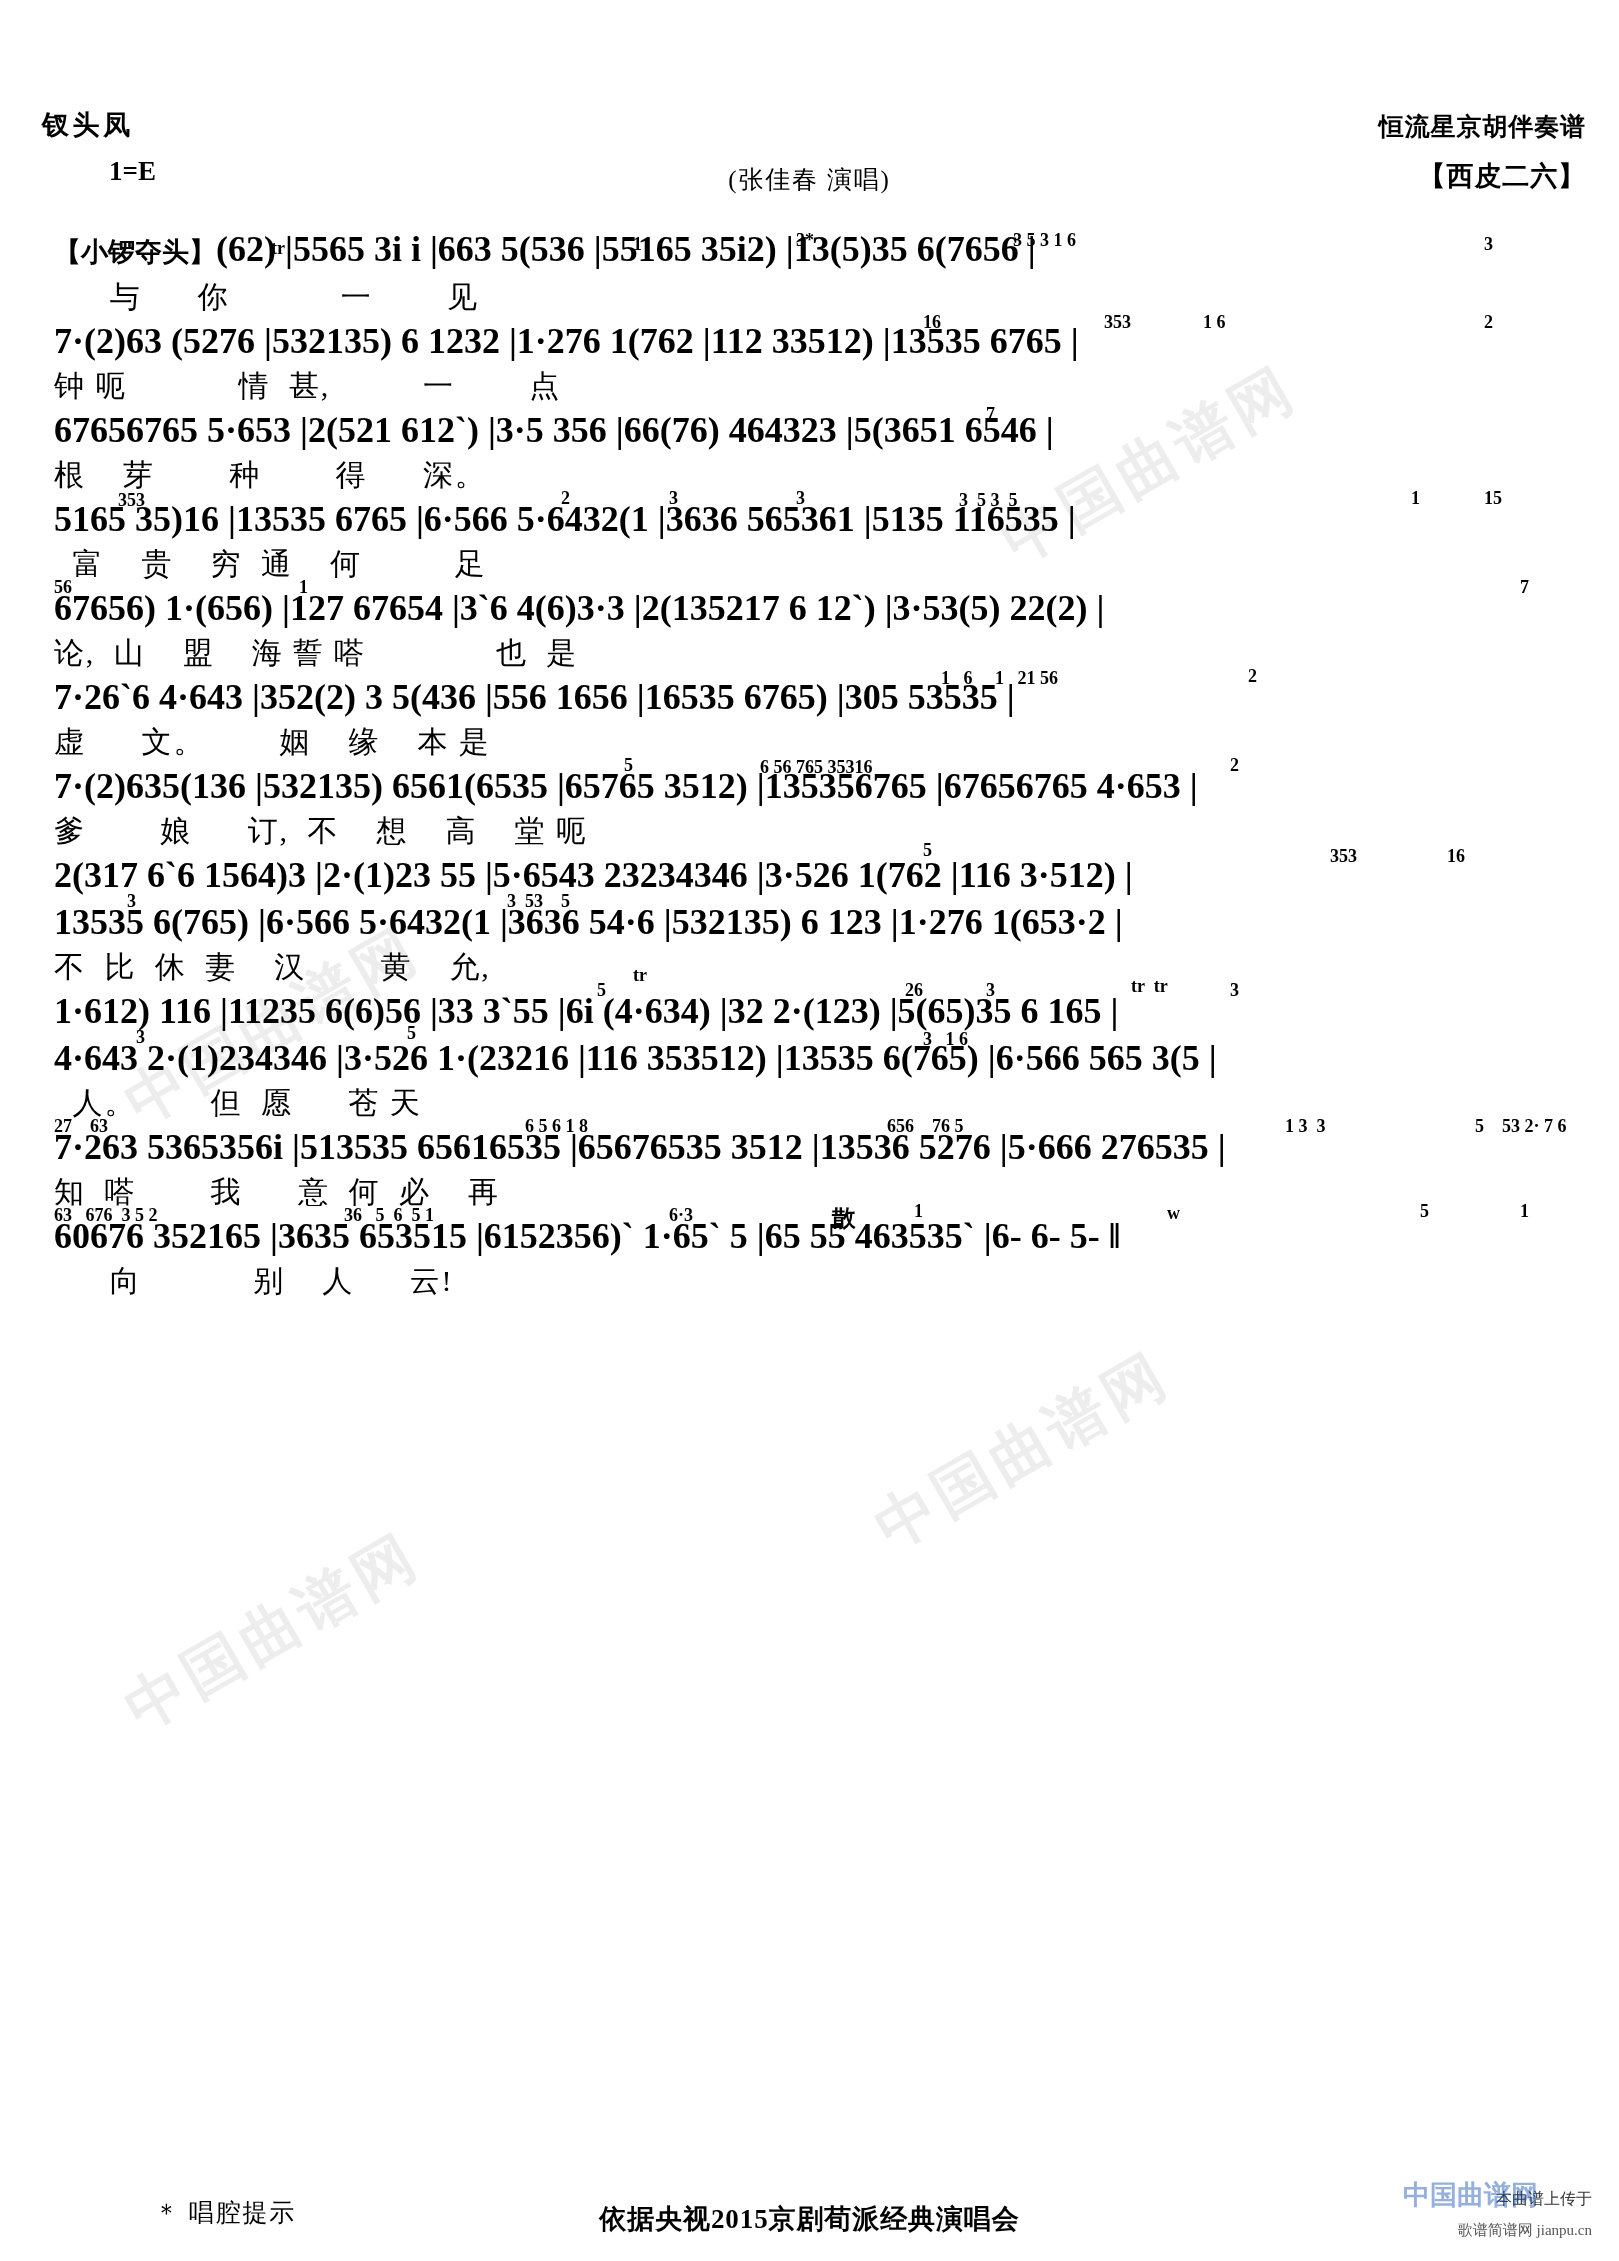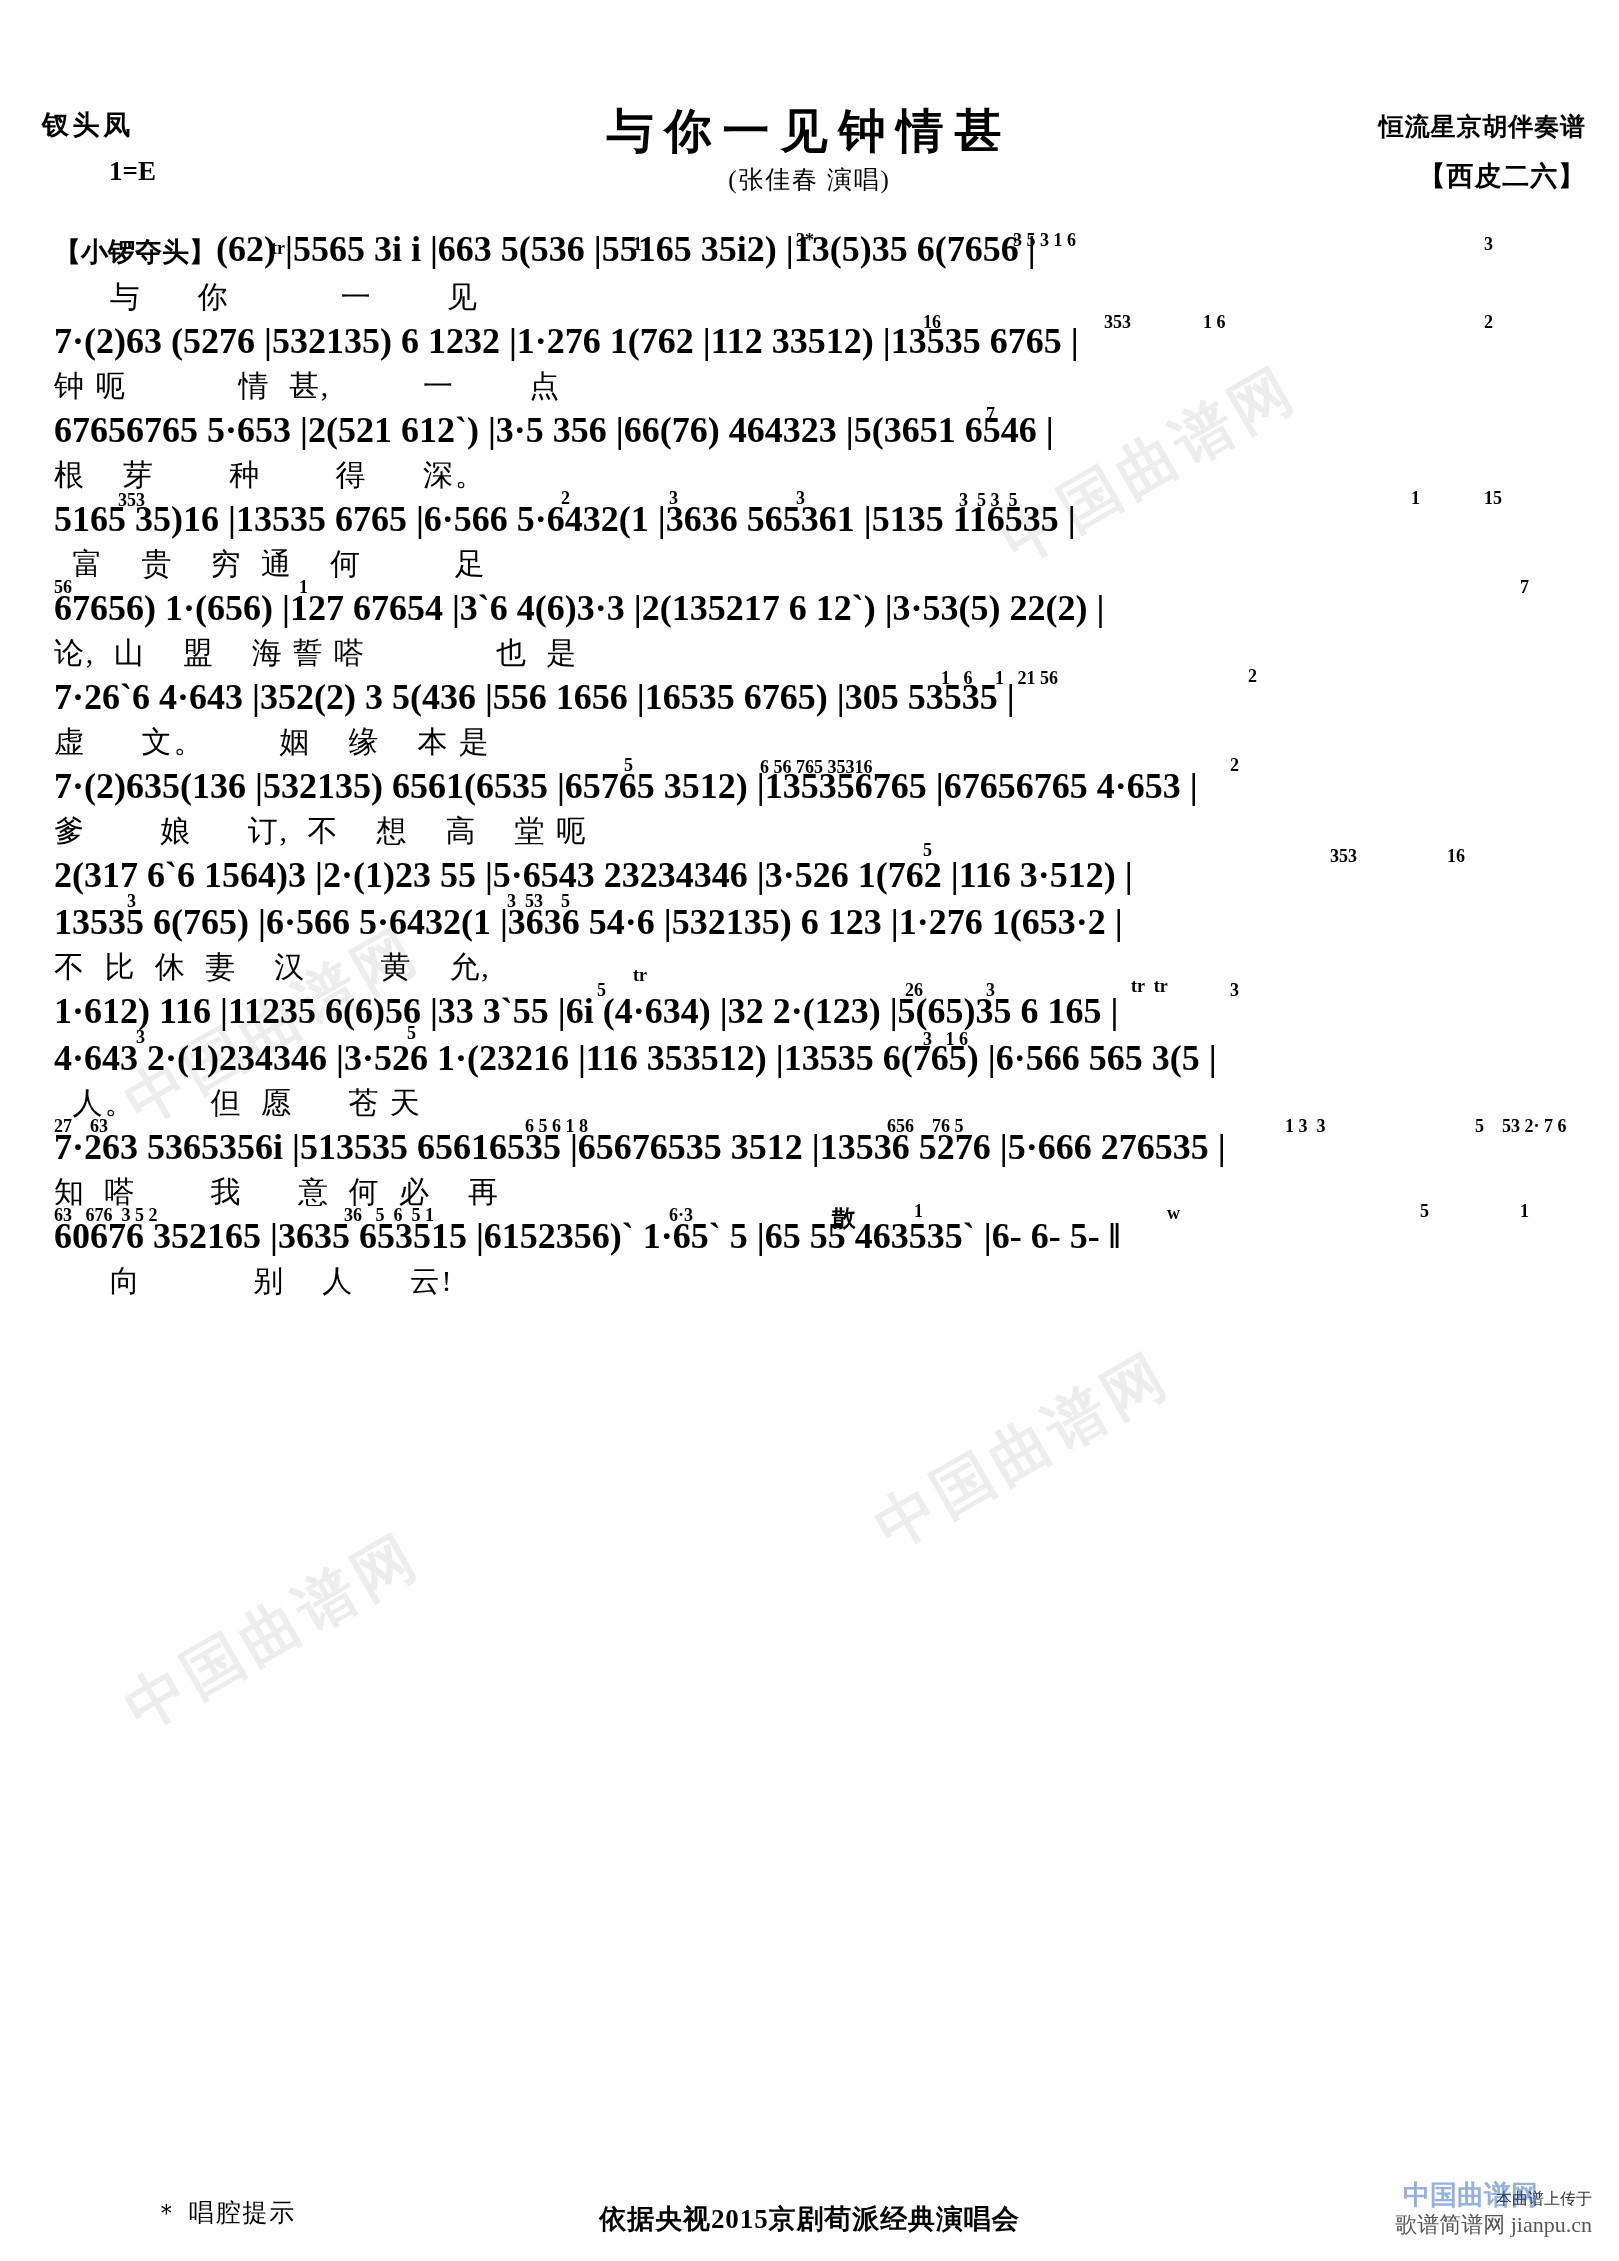--- a/index.html
+++ b/index.html
@@ -126,21 +126,21 @@
     position: absolute;
     right: 27px; bottom: 52px;
     font-size: 16px;
     color: #333;
     text-align: left;
     line-height: 22px;
   }
   .foot-right2 {
     position: absolute;
     right: 27px; bottom: 22px;
-    font-size: 22px;
+    font-size: 15px;
     color: #555;
     text-align: right;
   }
 
   
   .wm {
     position: absolute;
     color: rgba(0,0,0,0.07);
     font-size: 60px;
     font-weight: 700;
@@ -167,21 +167,20 @@
 
 <div class="sheet">
 
   <div class="wm wm1">中国曲谱网</div>
   <div class="wm wm2">中国曲谱网</div>
   <div class="wm wm3">中国曲谱网</div>
   <div class="wm wm4">中国曲谱网</div>
 
   <div class="hdr-left">钗头凤</div>
   <div class="hdr-key">1=E</div>
-  <div class="title">与你一见钟情甚</div>
   <div class="subtitle">(张佳春 演唱)</div>
   <div class="hdr-right1">恒流星京胡伴奏谱</div>
   <div class="hdr-right2">【西皮二六】</div>
 
   <div class="body-area">
 
     <div class="system">
       <div class="notes"><span class="lead">【小锣夺头】</span><span>(62) |5565 3i i |663 5(536 |55165 35i2) |13(5)35 6(7656 |</span></div>
       <div class="sup" style="left:271px; top:12.7px;">tr</div>
       <div class="sup" style="left:633px; top:9px;">1</div>

